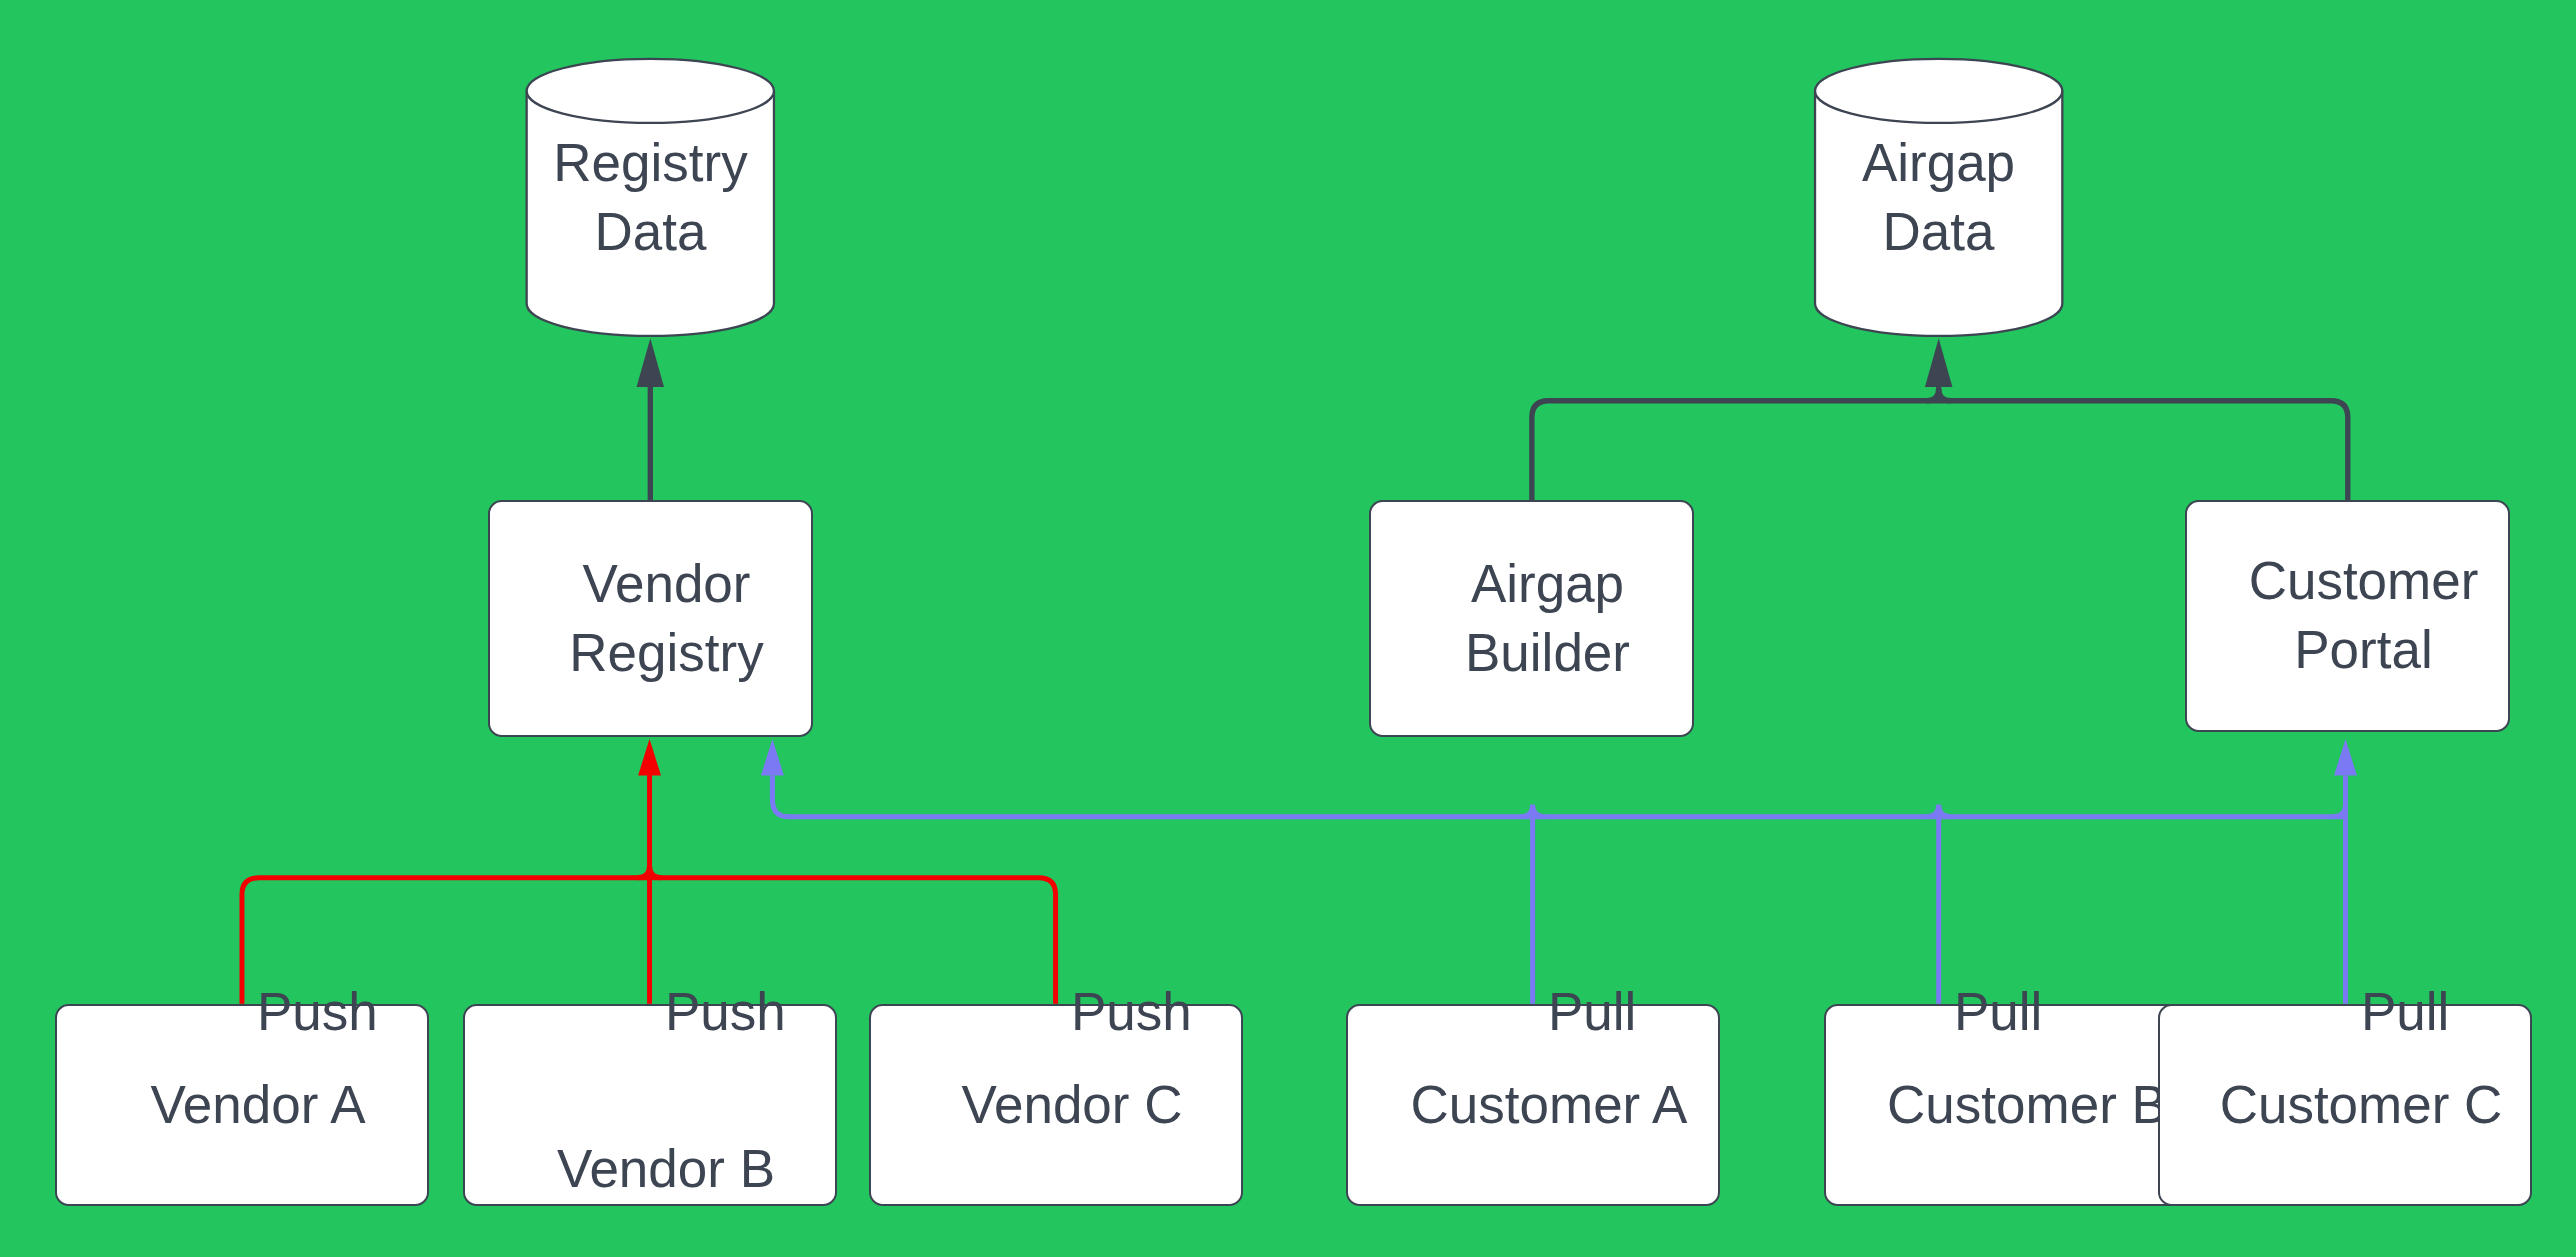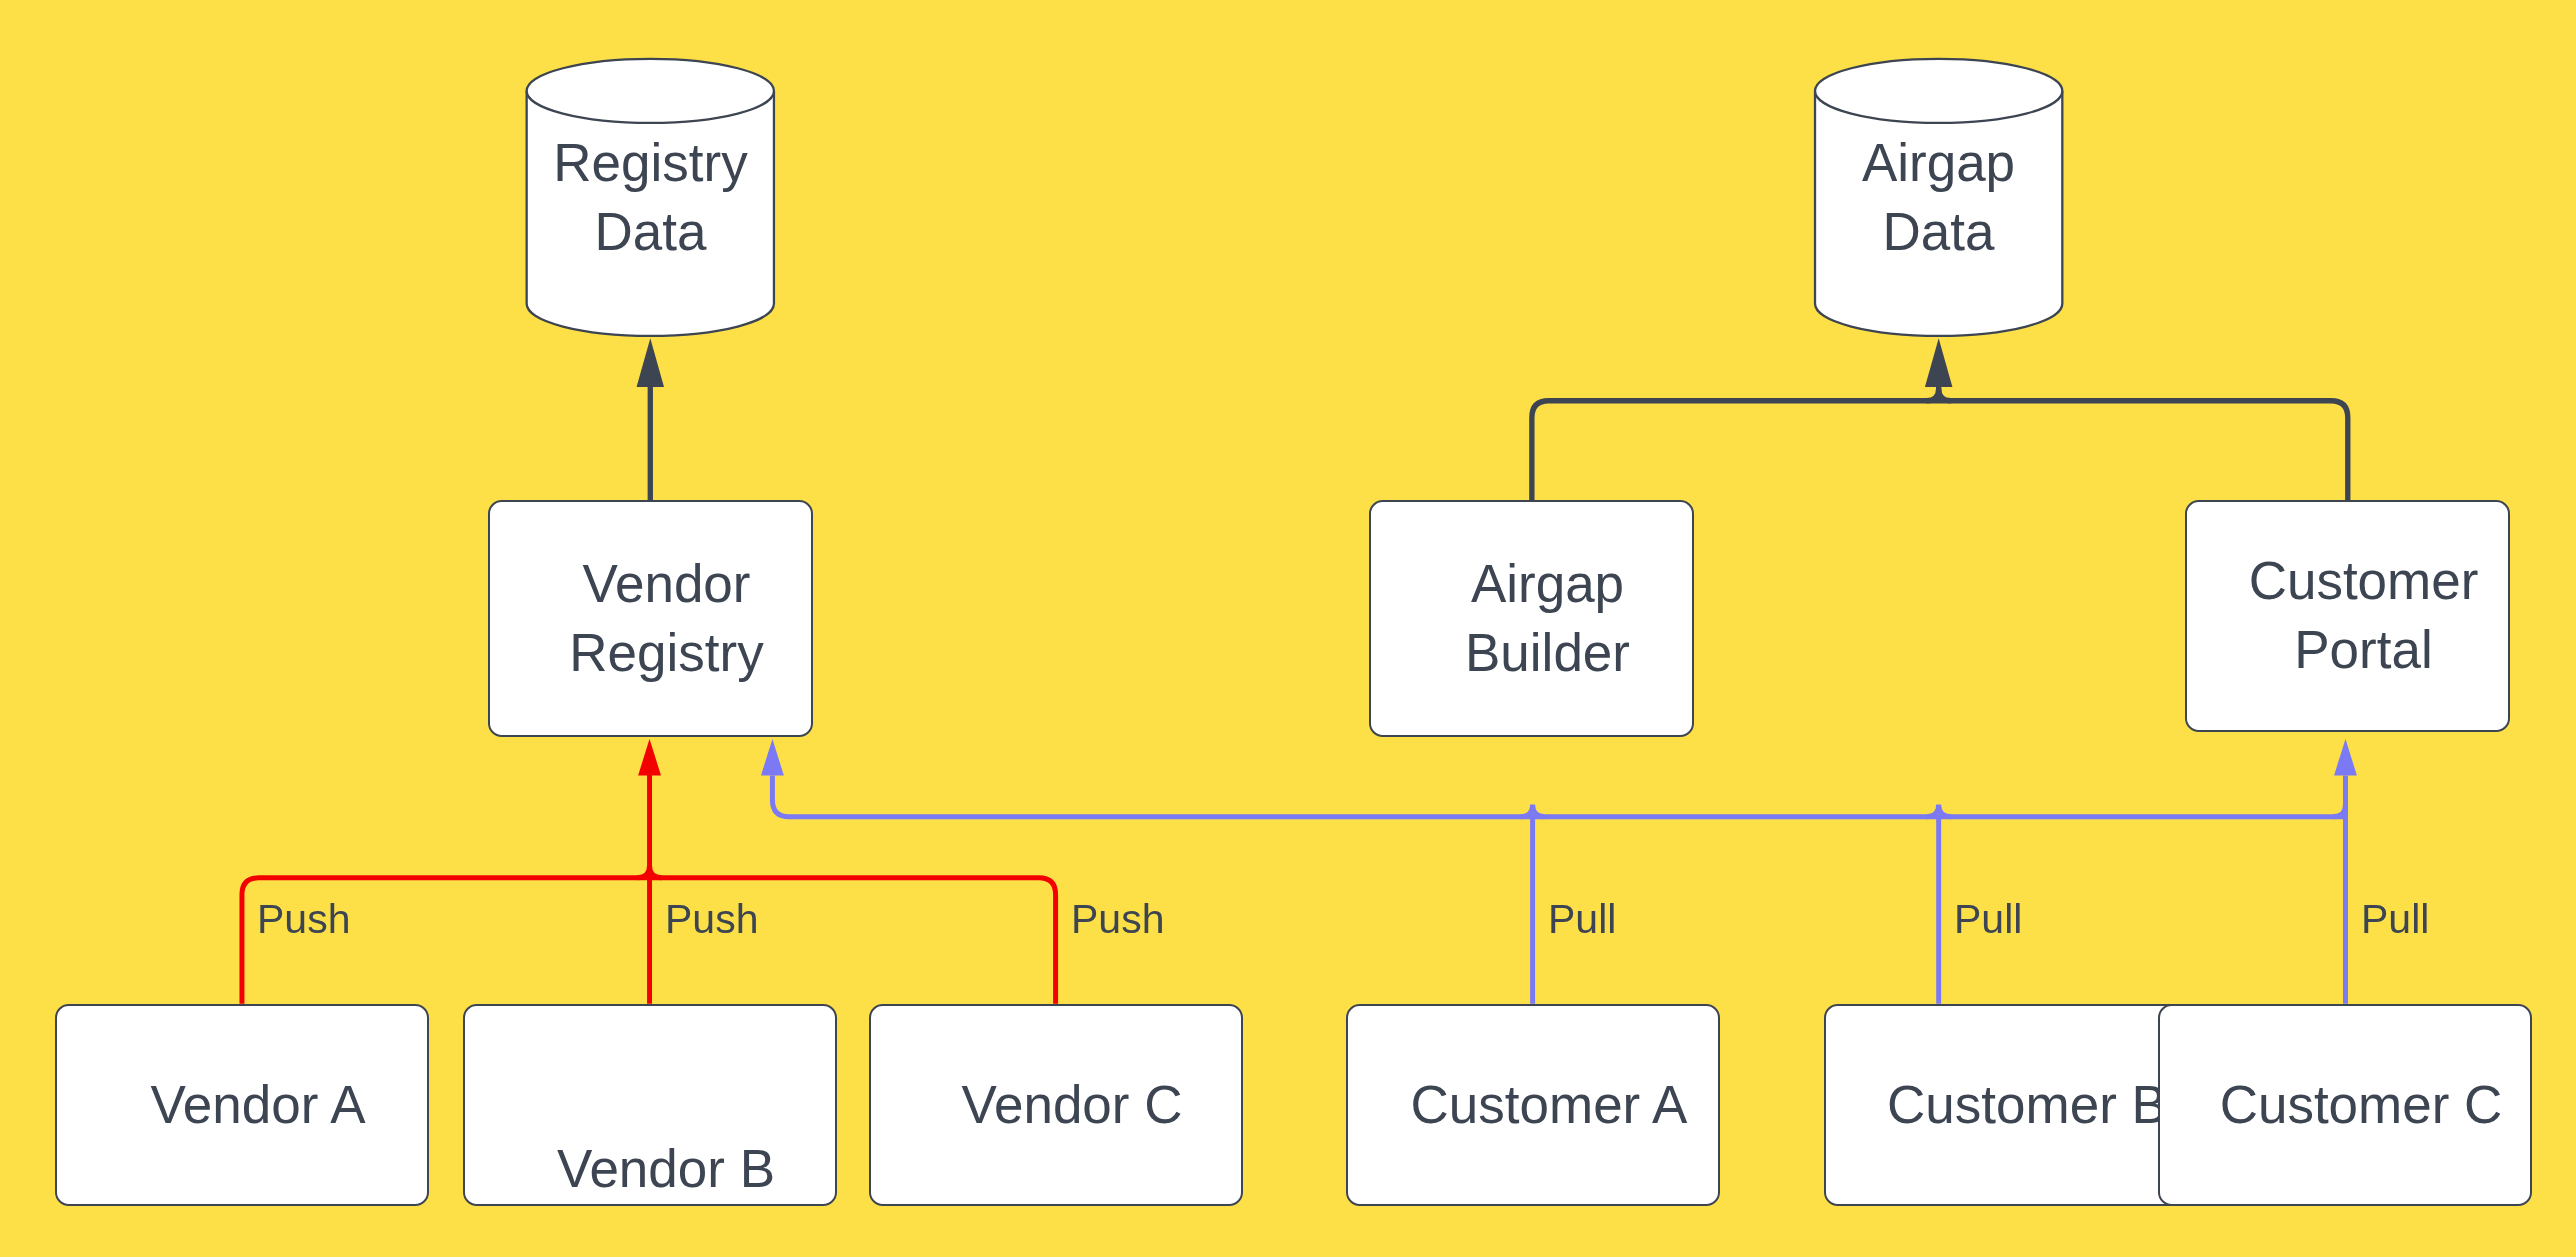--- a/index.html
+++ b/index.html
@@ -5,21 +5,21 @@
   :root{
     --dark:#3d4552;
     --red:#f30000;
     --blue:#7b79f3;
     --fill:#ffffff;
   }
   html,body{margin:0;padding:0;background:#ffffff;}
   .canvas{
     position:relative;
     width:2576px;height:1258px;
-    background:#fde047;
+    background:#22c55e;
     font-family:"Liberation Sans","DejaVu Sans",sans-serif;
     color:var(--dark);
     overflow:hidden;
   }
   svg.layer{position:absolute;left:0;top:0;width:2576px;height:1258px;display:block;}
   .stroke-dark{stroke:var(--dark);}
   .stroke-red{stroke:var(--red);}
   .stroke-blue{stroke:var(--blue);}
   .fill-dark{fill:var(--dark);}
   .fill-red{fill:var(--red);}
@@ -54,22 +54,22 @@
   .n-customer-b{left:1824px;}
   .n-customer-c{left:2158px;}
   .cyl-label{
     position:absolute;width:247px;height:206px;top:95px;
     display:flex;align-items:center;justify-content:center;text-align:center;
   }
   .cyl-registry{left:527px;}
   .cyl-airgap{left:1815px;}
   .edge-label{
     position:absolute;
-    top:897px;
-    font-size:41px;line-height:1.1;
+    top:983px;
+    font-size:53px;line-height:1.1;
     color:var(--dark);
     background:transparent;
   }
   .lbl-push-a{left:257px;}
   .lbl-push-b{left:665px;}
   .lbl-push-c{left:1071px;}
   .lbl-pull-a{left:1548px;}
   .lbl-pull-b{left:1954px;}
   .lbl-pull-c{left:2361px;}
 </style>

